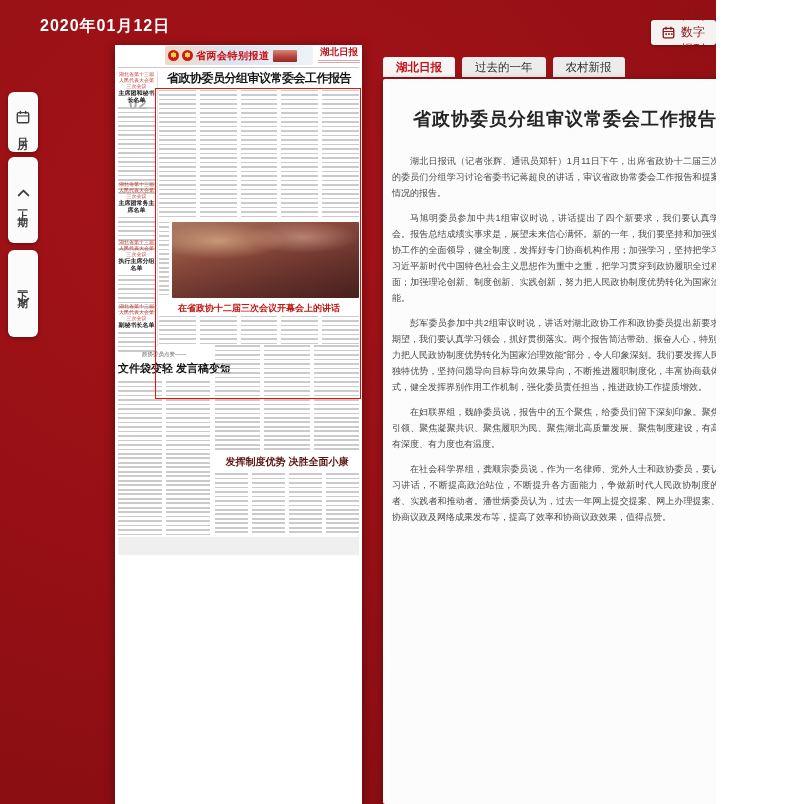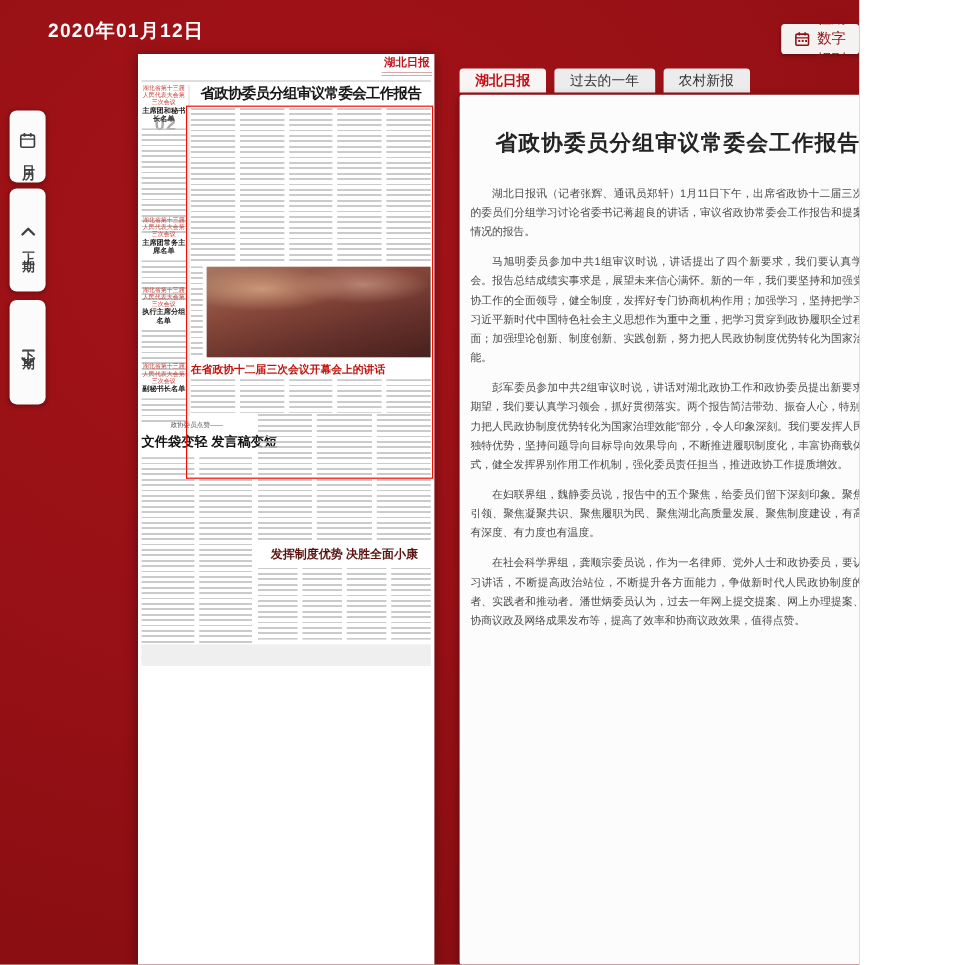--- a/index.html
+++ b/index.html
@@ -80,21 +80,21 @@
   .cols{display:flex;gap:4px;}
   .cols span{position:static;flex:1;display:block;
     background:repeating-linear-gradient(180deg,#b9b9b9 0 1.5px,transparent 1.5px 4.5px);opacity:.75;}
   #row-top{left:44px;top:45px;width:200px;height:128px;}
   .np-photo{left:57px;top:177px;width:187px;height:76px;border-radius:1px;
     background:
       radial-gradient(60% 40% at 25% 25%, rgba(244,205,160,.55) 0%, rgba(244,205,160,0) 60%),
       radial-gradient(50% 35% at 70% 20%, rgba(230,190,170,.5) 0%, rgba(230,190,170,0) 60%),
       linear-gradient(165deg,#a97862 0%,#8a4a3c 35%,#64302a 70%,#47201d 100%);}
   .photo-sidecol{left:44px;top:177px;width:10px;height:76px;}
-  .np-caption{left:44px;top:257px;width:200px;font-size:9px;font-weight:bold;color:#c0160f;text-align:left;white-space:nowrap;}
+  .np-caption{left:44px;top:257px;width:200px;font-size:9px;font-weight:bold;color:#c0160f;text-align:center;white-space:nowrap;}
   #row-mid{left:44px;top:271px;width:200px;height:28px;}
   .spotlight{left:3px;top:306px;width:92px;}
   .spotlight .kick2{position:static;display:block;font-size:5.5px;color:#555;text-align:center;}
   .spotlight .spot-title{position:static;display:block;font-size:11px;font-weight:bold;color:#141414;text-align:center;margin-top:3px;white-space:nowrap;}
   #spot-body{left:3px;top:336px;width:92px;height:170px;}
   #row-right-a{left:100px;top:300px;width:144px;height:105px;}
   .np-headline2{left:100px;top:410px;width:144px;font-size:10px;font-weight:bold;color:#5a1410;text-align:center;white-space:nowrap;}
   #row-right-b{left:100px;top:428px;width:144px;height:60px;}
   .bottom-strip{left:3px;top:492px;width:241px;height:18px;background:#efefef;}
   .highlight-box{left:40px;top:43px;width:204px;height:309px;border:1px solid #ef1005;pointer-events:none;}
@@ -146,20 +146,26 @@
     <span class="vtext">下一期</span>
     <span class="ic">
       <svg viewBox="0 0 16 10" width="13" height="8">
           <polyline points="2,2 8,8 14,2" fill="none" stroke="currentColor" stroke-width="2.4" stroke-linecap="round" stroke-linejoin="round"></polyline>
         </svg>
     </span>
   </button>
 
   <div class="thumb">
     <div class="pageno">02</div>
+    <div class="banner">
+      <span class="emblem"></span>
+      <span class="emblem"></span>
+      <span class="banner-title">省两会特别报道</span>
+      <span class="buildings"></span>
+    </div>
     <div class="masthead">
       <span class="mast-title">湖北日报</span>
       <span class="mast-lines"></span>
     </div>
     <div class="thumb-rule"></div>
     <div class="colrule"></div>
 
     <div class="np-sec" id="sec1">
       <span class="kick">湖北省第十三届人民代表大会第三次会议</span>
       <span class="sec-title">主席团和秘书长名单</span>

